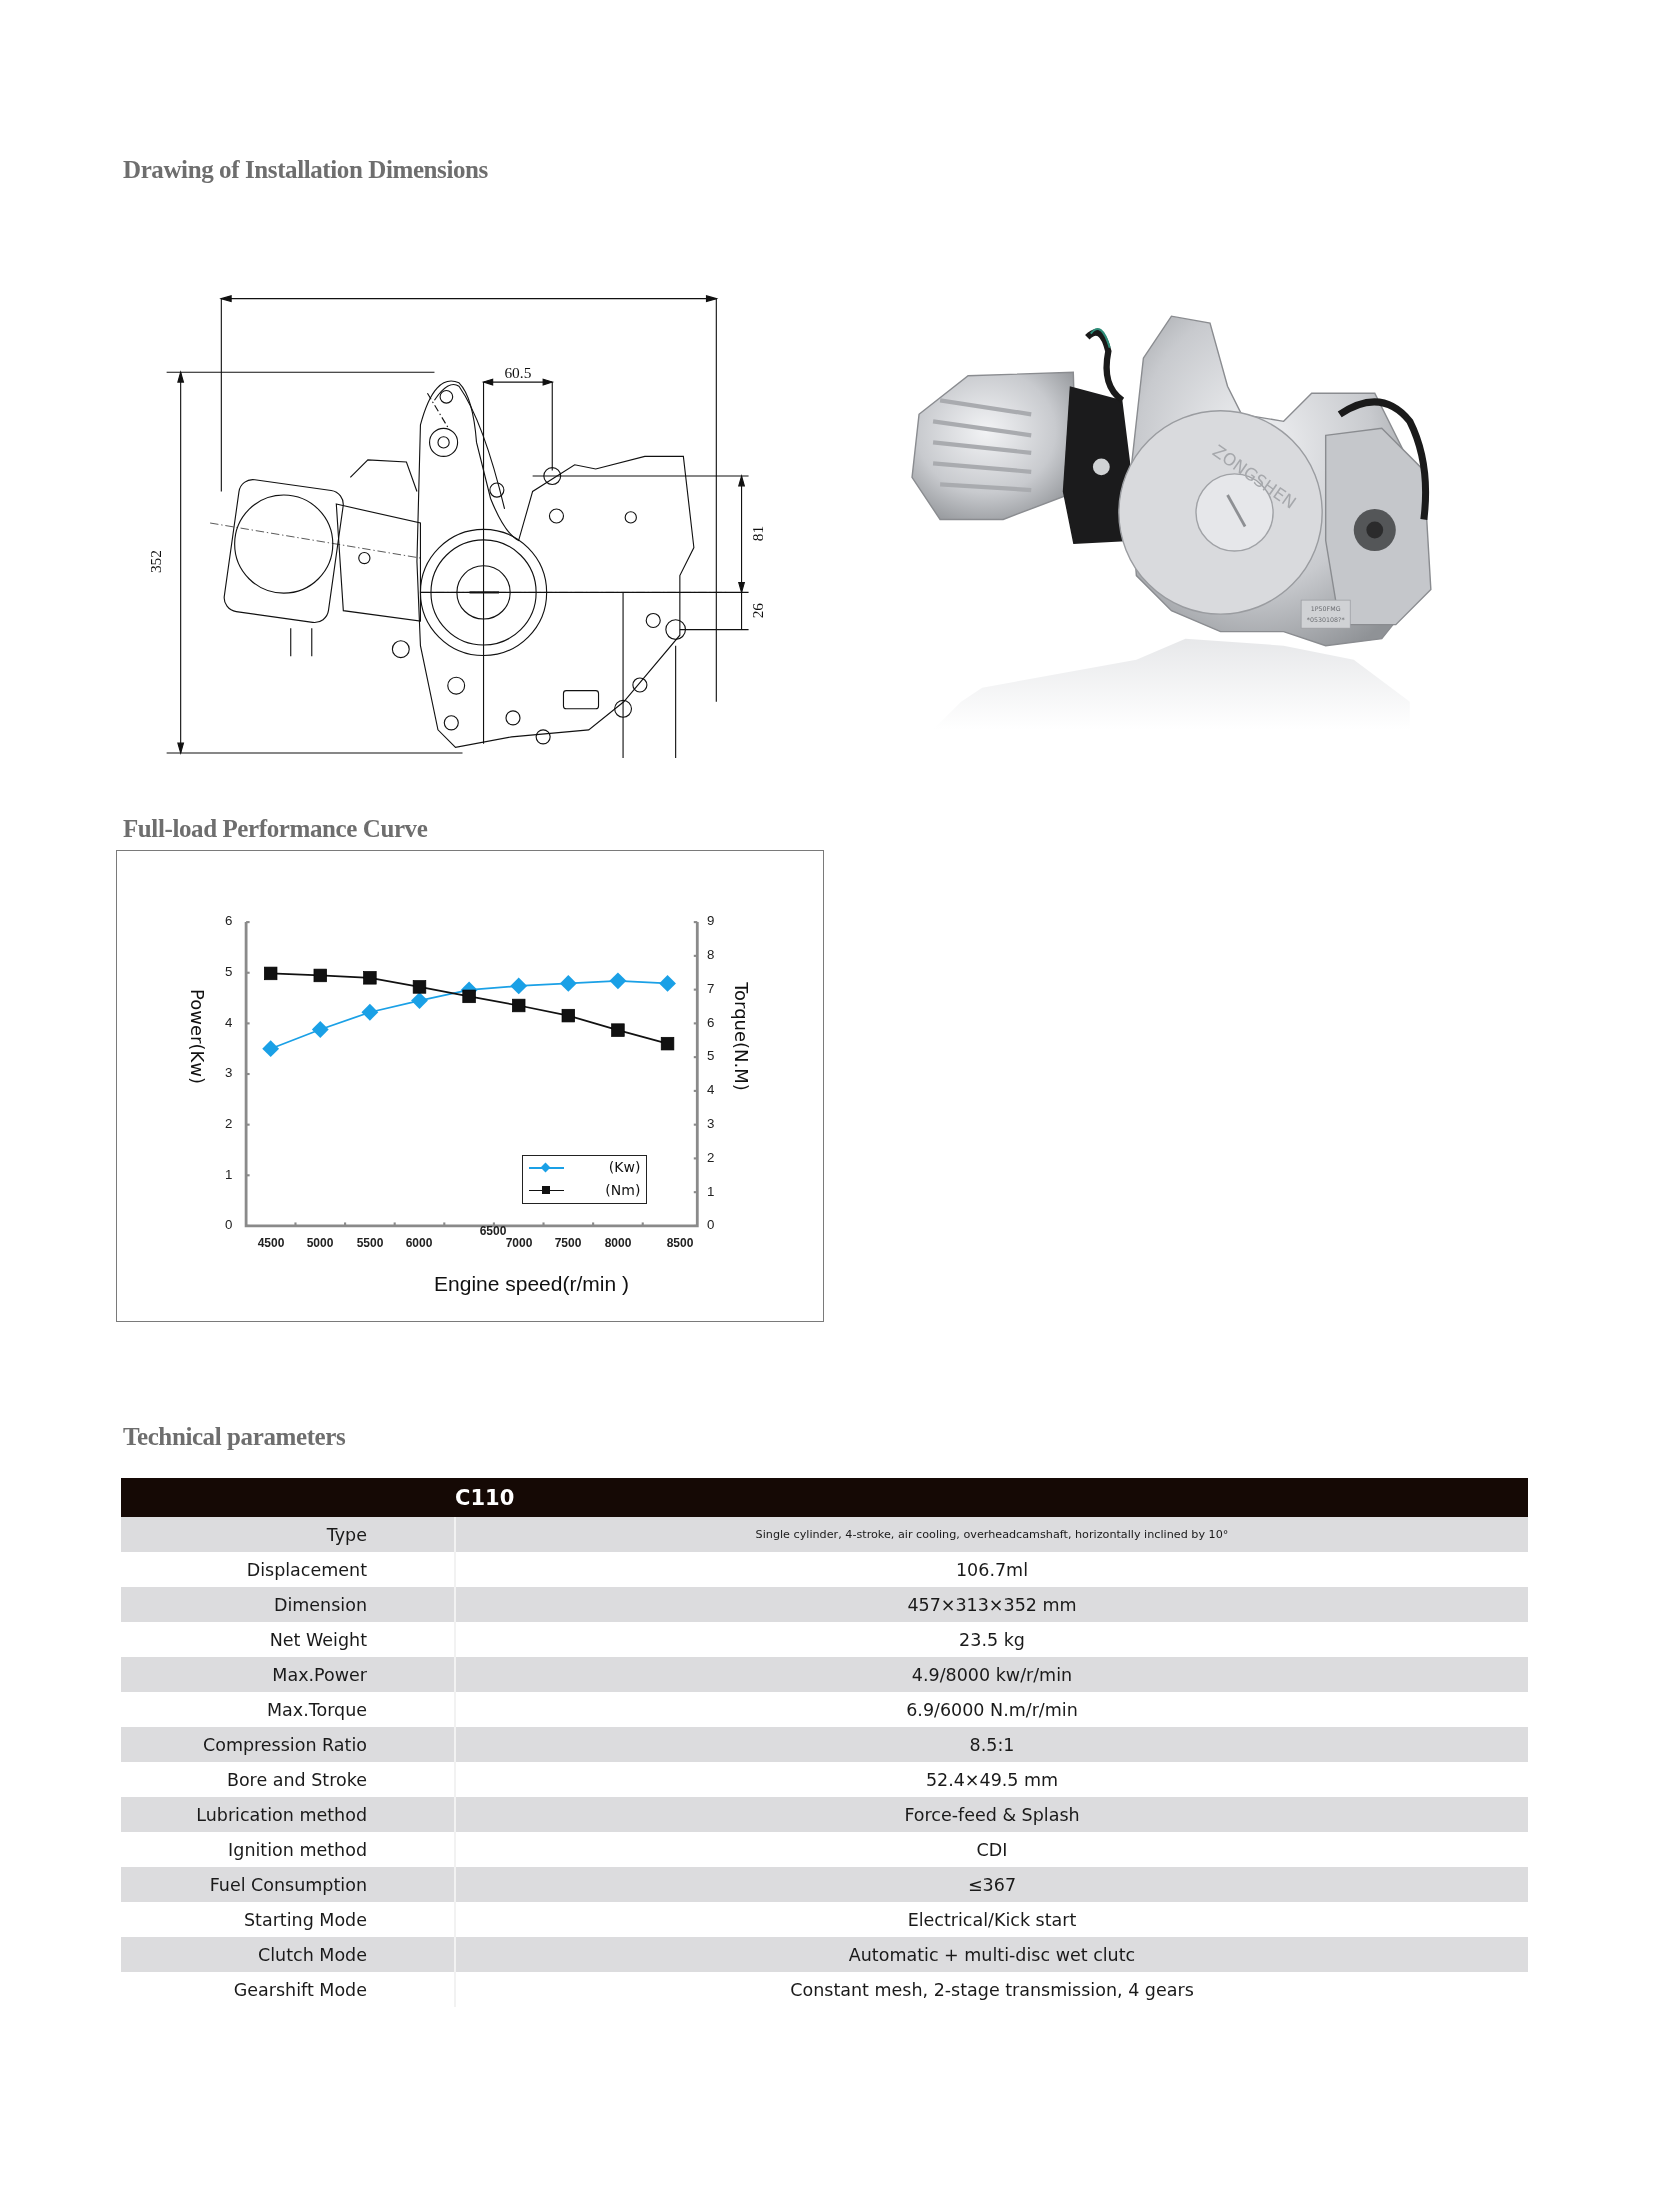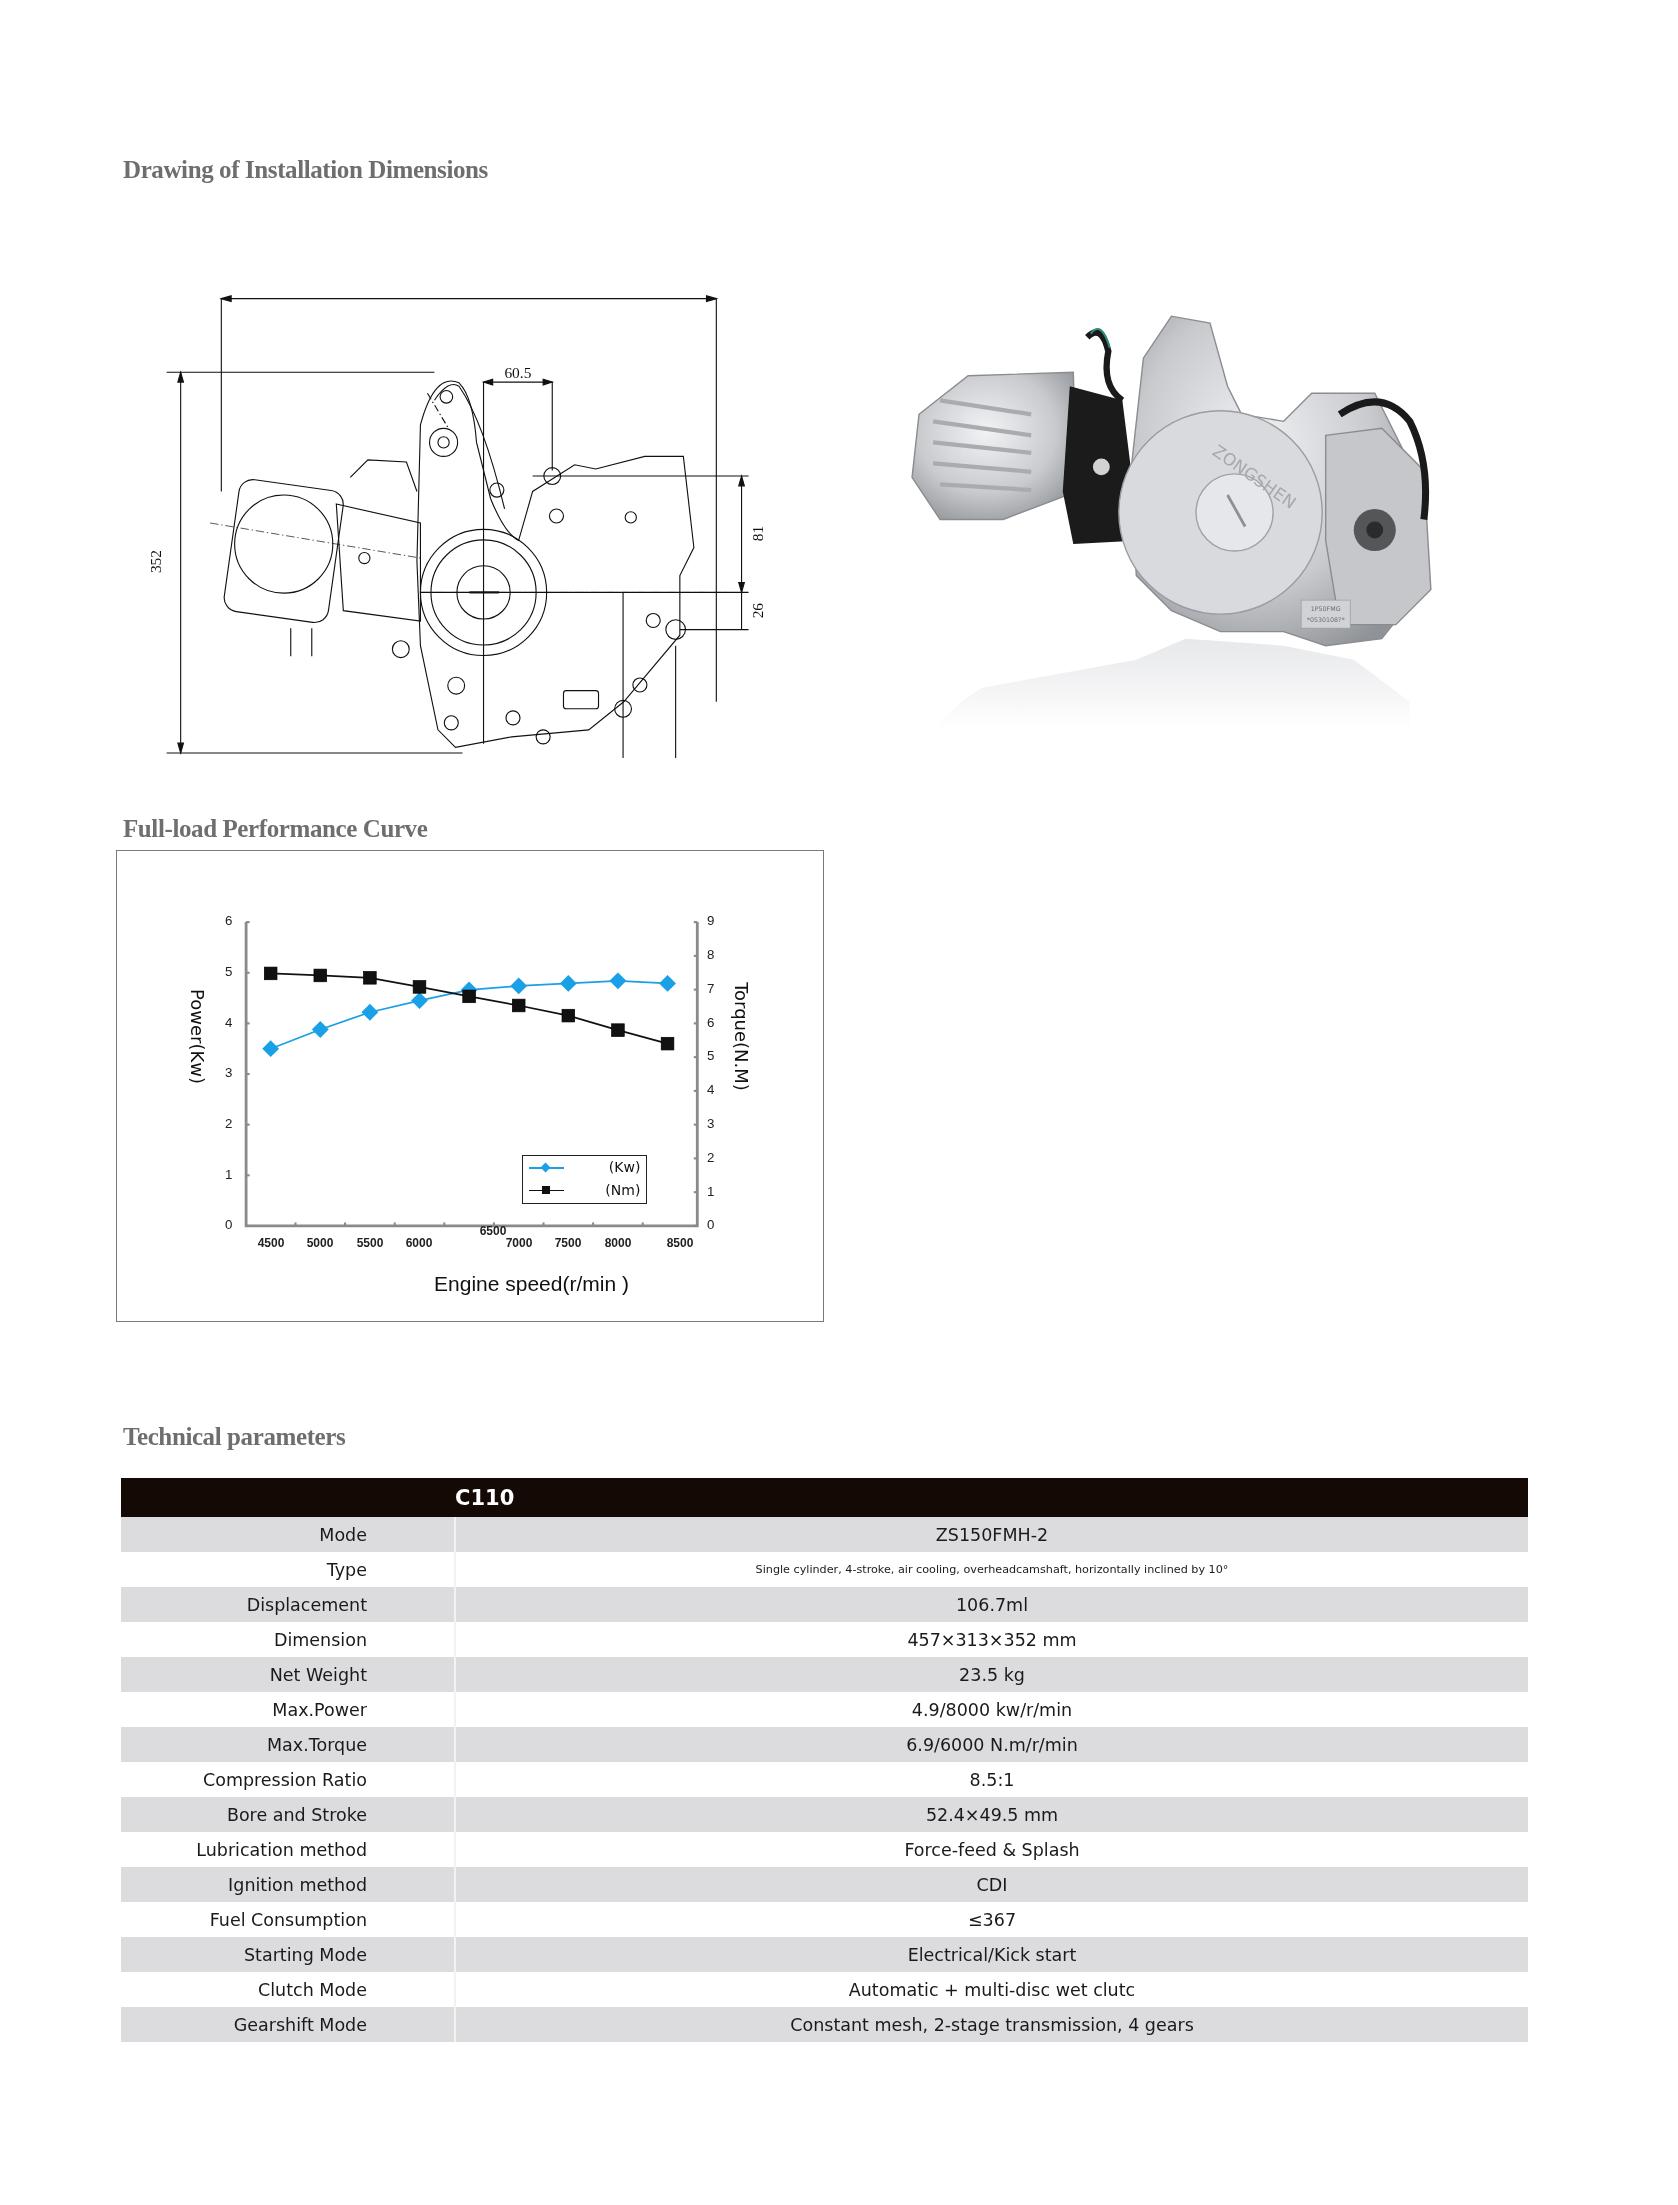--- a/index.html
+++ b/index.html
@@ -277,24 +277,20 @@
     </div>
   </div>
 </div>
 
 <table class="params">
   <tbody id="params-body">
     <tr class="hdr">
       <td></td>
       <td>C110</td>
     </tr>
-  <tr class="row">
-        <td class="k">Mode</td>
-        <td class="v">ZS150FMH-2</td>
-      </tr>
       <tr class="row">
         <td class="k">Type</td>
         <td class="v small">Single cylinder, 4-stroke, air cooling, overheadcamshaft, horizontally inclined by 10°</td>
       </tr>
       <tr class="row">
         <td class="k">Displacement</td>
         <td class="v">106.7ml</td>
       </tr>
       <tr class="row">
         <td class="k">Dimension</td>

